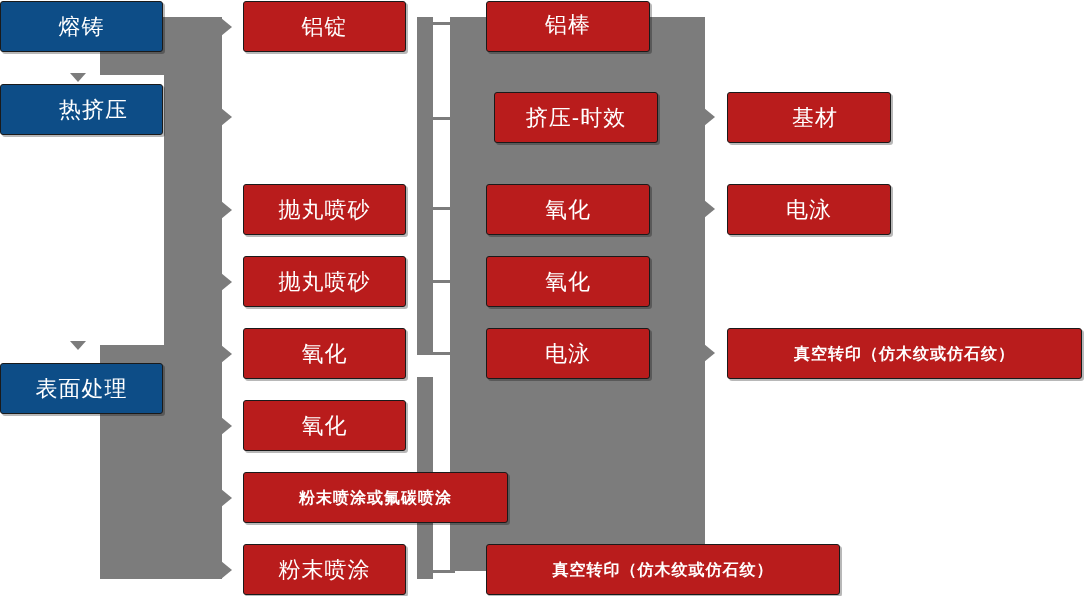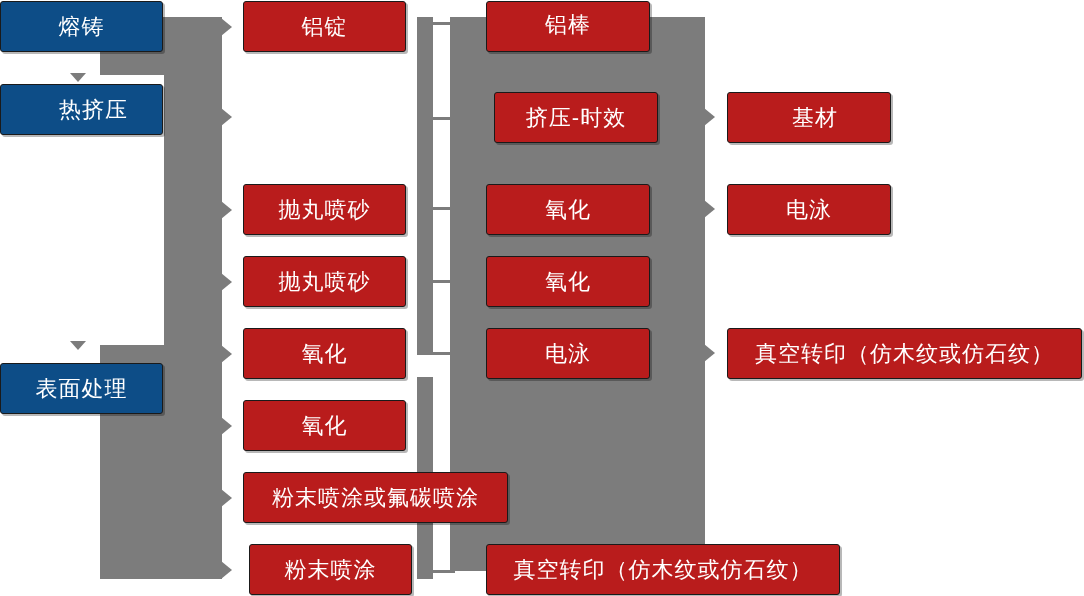--- a/index.html
+++ b/index.html
@@ -39,21 +39,21 @@
     box-shadow:2px 2px 0 rgba(0,0,0,0.28);
     font-size:22px;
     line-height:1;
     letter-spacing:1px;
     white-space:nowrap;
     user-select:none;
     text-align:center;
   }
   .node.dark{background:#0d4d87;}
   .node.bright{background:#b91c1c;}
-  .node.wide{font-size:22px;}
+  .node.wide{font-size:16px;font-weight:bold;}
 </style>
 </head>
 <body>
 
 <div id="canvas">
 
   <div class="gray" style="left:164px;top:17px;width:58px;height:562px;"></div>
   <div class="gray" style="left:100px;top:17px;width:70px;height:58px;"></div>
   <div class="gray" style="left:100px;top:345px;width:70px;height:234px;"></div>
   <div class="gray-arrow-d" style="left:70px;top:73px;"></div>
@@ -106,21 +106,21 @@
   </div>
   <div class="node bright" style="left:243px;top:328px;width:163px;height:51px;">
     <span>氧化</span>
   </div>
   <div class="node bright" style="left:243px;top:400px;width:163px;height:51px;">
     <span>氧化</span>
   </div>
   <div class="node bright wide" style="left:243px;top:472px;width:265px;height:51px;">
     <span>粉末喷涂或氟碳喷涂</span>
   </div>
-  <div class="node bright" style="left:249px;top:544px;width:163px;height:51px;">
+  <div class="node bright" style="left:243px;top:544px;width:163px;height:51px;">
     <span>粉末喷涂</span>
   </div>
 
   <div class="node bright" style="left:486px;top:1px;width:164px;height:51px;font-family:Liberation Mono, monospace;">
     <span>铝棒</span>
   </div>
   <div class="node bright" style="left:486px;top:92px;width:164px;height:51px;margin-left:8px;">
     <span>挤压-时效</span>
   </div>
   <div class="node bright" style="left:486px;top:184px;width:164px;height:51px;">

